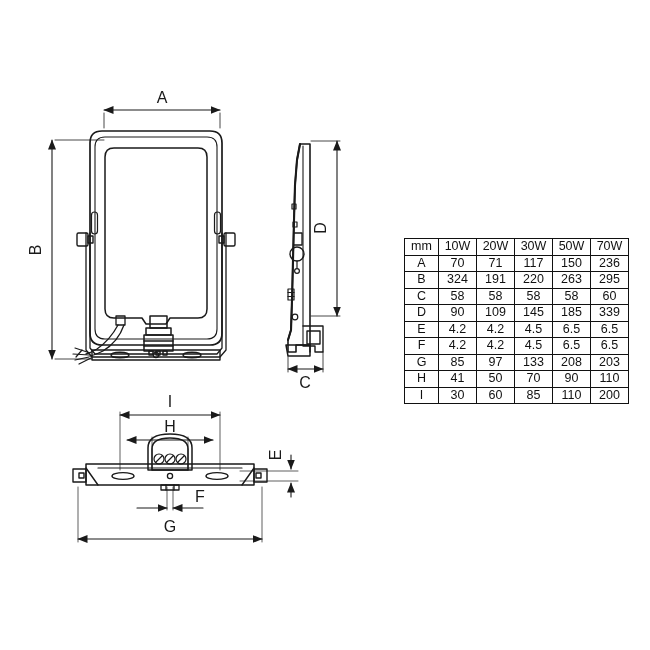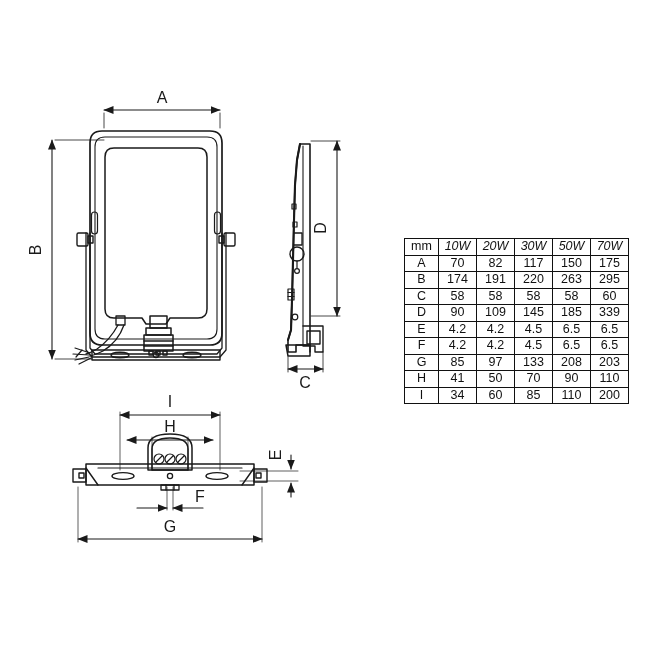--- a/index.html
+++ b/index.html
@@ -42,21 +42,20 @@
     padding: 0;
     height: 15.5px;
     line-height: 15.5px;
     font-weight: normal;
   }
   #spec-table th.unit-cell {
     width: 33px;
   }
   #spec-table th.watt-cell {
     width: 37px;
-    font-style: italic;
   }
   #spec-table td.row-label {
     width: 33px;
   }
   #spec-table td.value-cell {
     width: 37px;
   }
 </style>
 </head>
 <body>
@@ -291,28 +290,28 @@
         <th class="watt-cell">20W</th>
         <th class="watt-cell">30W</th>
         <th class="watt-cell">50W</th>
         <th class="watt-cell">70W</th>
       </tr>
     </thead>
     <tbody>
       <tr>
         <td class="row-label">A</td>
         <td class="value-cell">70</td>
-        <td class="value-cell">82</td>
+        <td class="value-cell">71</td>
         <td class="value-cell">117</td>
         <td class="value-cell">150</td>
-        <td class="value-cell">175</td>
+        <td class="value-cell">236</td>
       </tr>
       <tr>
         <td class="row-label">B</td>
-        <td class="value-cell">174</td>
+        <td class="value-cell">324</td>
         <td class="value-cell">191</td>
         <td class="value-cell">220</td>
         <td class="value-cell">263</td>
         <td class="value-cell">295</td>
       </tr>
       <tr>
         <td class="row-label">C</td>
         <td class="value-cell">58</td>
         <td class="value-cell">58</td>
         <td class="value-cell">58</td>
@@ -354,21 +353,21 @@
       <tr>
         <td class="row-label">H</td>
         <td class="value-cell">41</td>
         <td class="value-cell">50</td>
         <td class="value-cell">70</td>
         <td class="value-cell">90</td>
         <td class="value-cell">110</td>
       </tr>
       <tr>
         <td class="row-label">I</td>
-        <td class="value-cell">34</td>
+        <td class="value-cell">30</td>
         <td class="value-cell">60</td>
         <td class="value-cell">85</td>
         <td class="value-cell">110</td>
         <td class="value-cell">200</td>
       </tr>
     </tbody>
   </table>
 
 </div>
 

